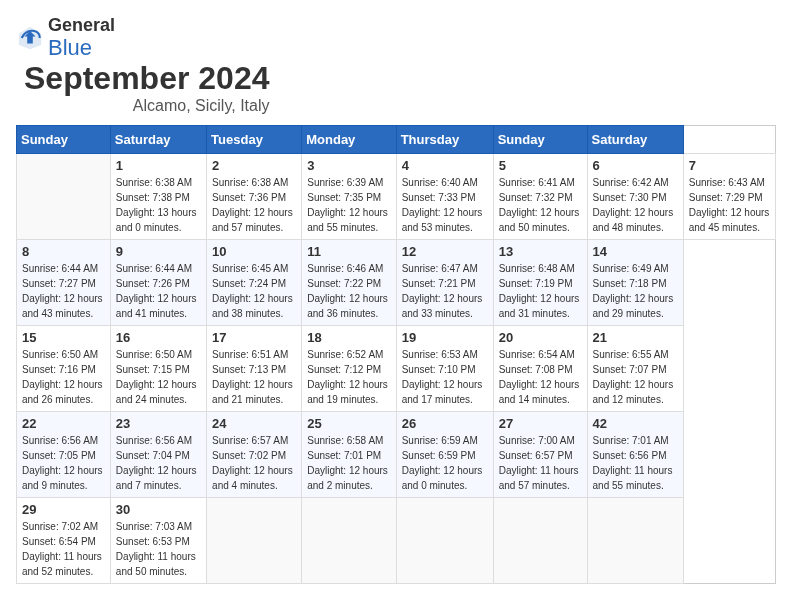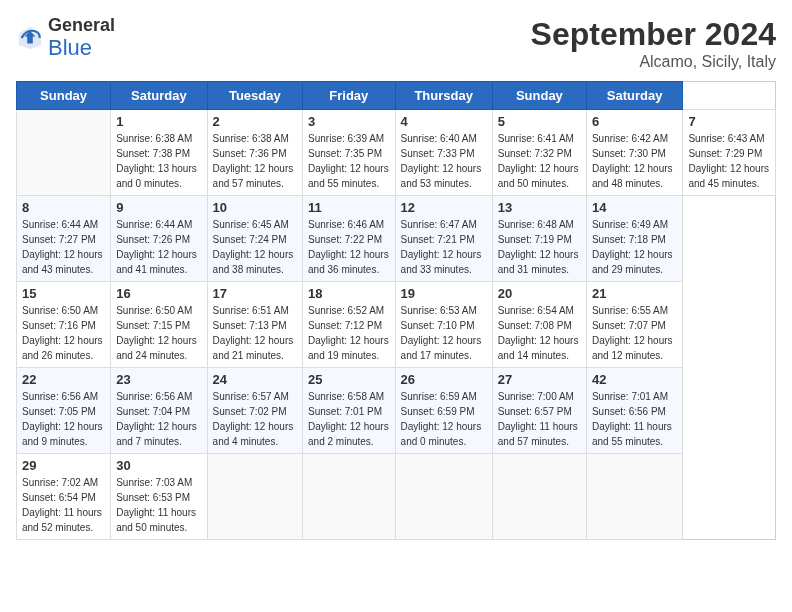--- a/index.html
+++ b/index.html
@@ -8,20 +8,21 @@
       background: #fff;
       width: 792px;
       min-height: 612px;
       padding: 16px;
     }
     .header {
       display: flex;
       justify-content: space-between;
       align-items: flex-start;
       margin-bottom: 10px;
+      flex-direction: column;
     }
     .logo {
       display: flex;
       align-items: center;
       gap: 4px;
     }
     .logo-text {
       display: flex;
       flex-direction: column;
       line-height: 1.1;
@@ -35,41 +36,42 @@
       font-size: 22px;
       font-weight: normal;
       color: #2a6bbf;
     }
     .logo-icon {
       width: 28px;
       height: 28px;
     }
     .title-area {
       text-align: right;
+      margin-left: 8px;
     }
     .month-title {
       font-size: 32px;
       font-weight: bold;
       color: #333;
     }
     .location {
       font-size: 16px;
       color: #555;
     }
     .calendar {
       width: 100%;
       border-collapse: collapse;
       border: 1px solid #ccc;
     }
     .calendar th {
       background: #2a6bbf;
       color: #fff;
       font-size: 13px;
       padding: 6px 4px;
-      text-align: center;
+      text-align: left;
       border: 1px solid #1a5aaf;
     }
     .calendar td {
       vertical-align: top;
       border: 1px solid #ddd;
       padding: 4px 5px;
       width: 108px;
       min-height: 80px;
       font-size: 10px;
       color: #333;
@@ -113,21 +115,21 @@
     <div class="location">Alcamo, Sicily, Italy</div>
   </div>
 </div>
 
 <table class="calendar">
   <thead>
     <tr>
     <th>Sunday</th>
         <th>Saturday</th>
         <th>Tuesday</th>
-        <th>Friday</th>
+        <th>Monday</th>
         <th>Thursday</th>
         <th>Sunday</th>
         <th>Saturday</th>
       </tr>
   </thead>
   <tbody id="calendar-body">
   <tr>
         <td class="empty-cell"></td>
         <td>
           <span class="day-num">1</span>

